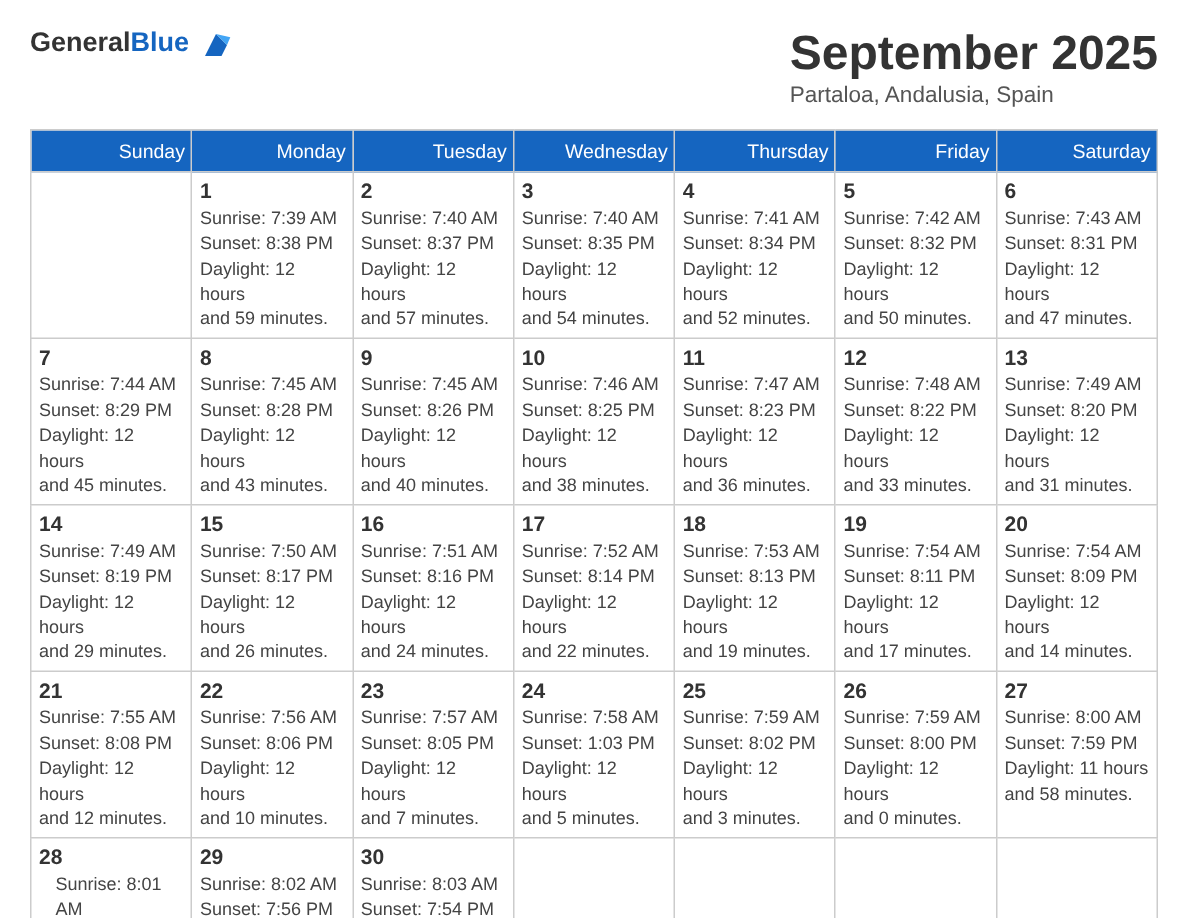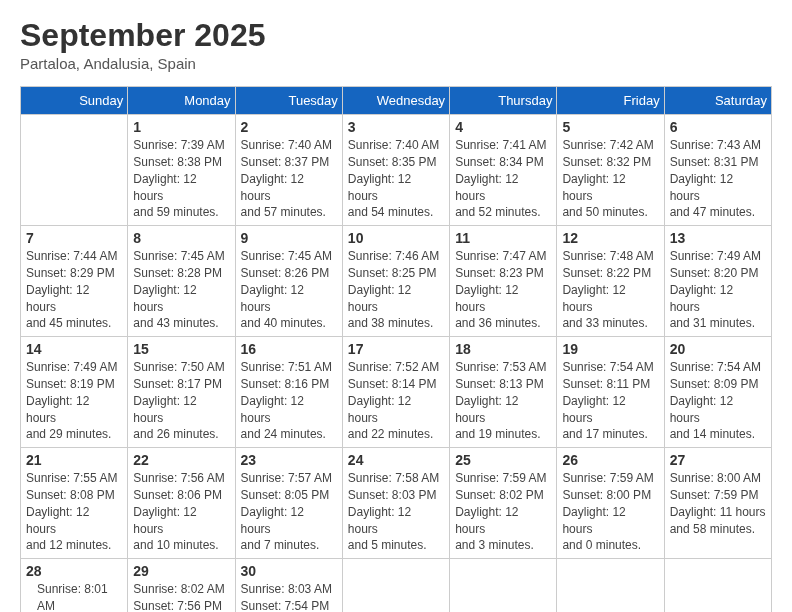--- a/index.html
+++ b/index.html
@@ -89,20 +89,31 @@
     }
     .empty-cell {
       background: #fff;
     }
   </style>
 </head>
 <body>
 
 <div class="page">
   <div class="header">
+    <div class="logo">
+      <div>
+        <span class="logo-text">
+          <span class="logo-general">General</span><span class="logo-blue">Blue</span>
+        </span>
+        <svg class="logo-icon" viewBox="0 0 30 30" style="display:inline-block;vertical-align:middle;margin-left:2px;">
+          <polygon points="5,25 15,5 25,15 20,25" fill="#1565c0"></polygon>
+          <polygon points="15,5 25,15 28,8" fill="#42a5f5"></polygon>
+        </svg>
+      </div>
+    </div>
     <div class="title-block">
       <div class="title-month">September 2025</div>
       <div class="title-location">Partaloa, Andalusia, Spain</div>
     </div>
   </div>
 
   <table class="calendar">
     <thead>
       <tr>
         <th>Sunday</th>
@@ -280,21 +291,21 @@
           <td>
             <span class="day-number">23</span>
             <div class="day-info" style="white-space: pre-line;">Sunrise: 7:57 AM
 Sunset: 8:05 PM
 Daylight: 12 hours
 and 7 minutes.</div>
           </td>
           <td>
             <span class="day-number">24</span>
             <div class="day-info" style="white-space: pre-line;">Sunrise: 7:58 AM
-Sunset: 8:03 PM
+Sunset: 1:03 PM
 Daylight: 12 hours
 and 5 minutes.</div>
           </td>
           <td>
             <span class="day-number">25</span>
             <div class="day-info" style="white-space: pre-line;">Sunrise: 7:59 AM
 Sunset: 8:02 PM
 Daylight: 12 hours
 and 3 minutes.</div>
           </td>

